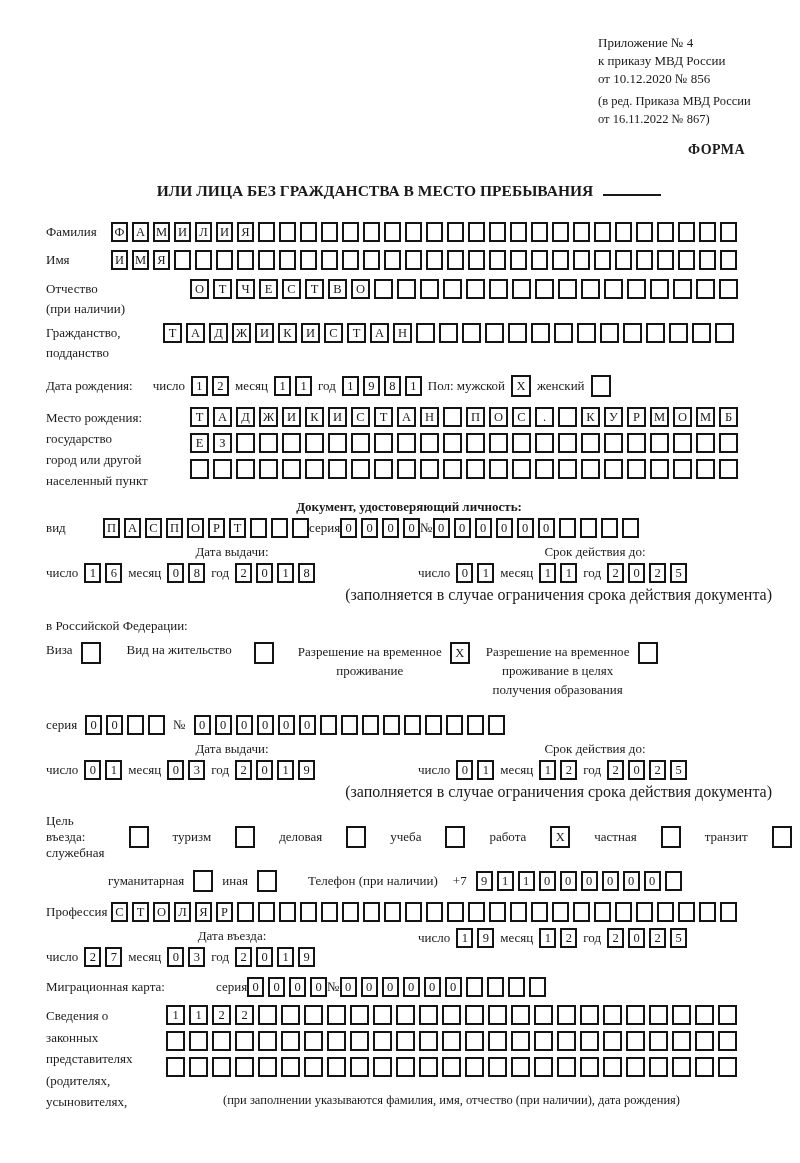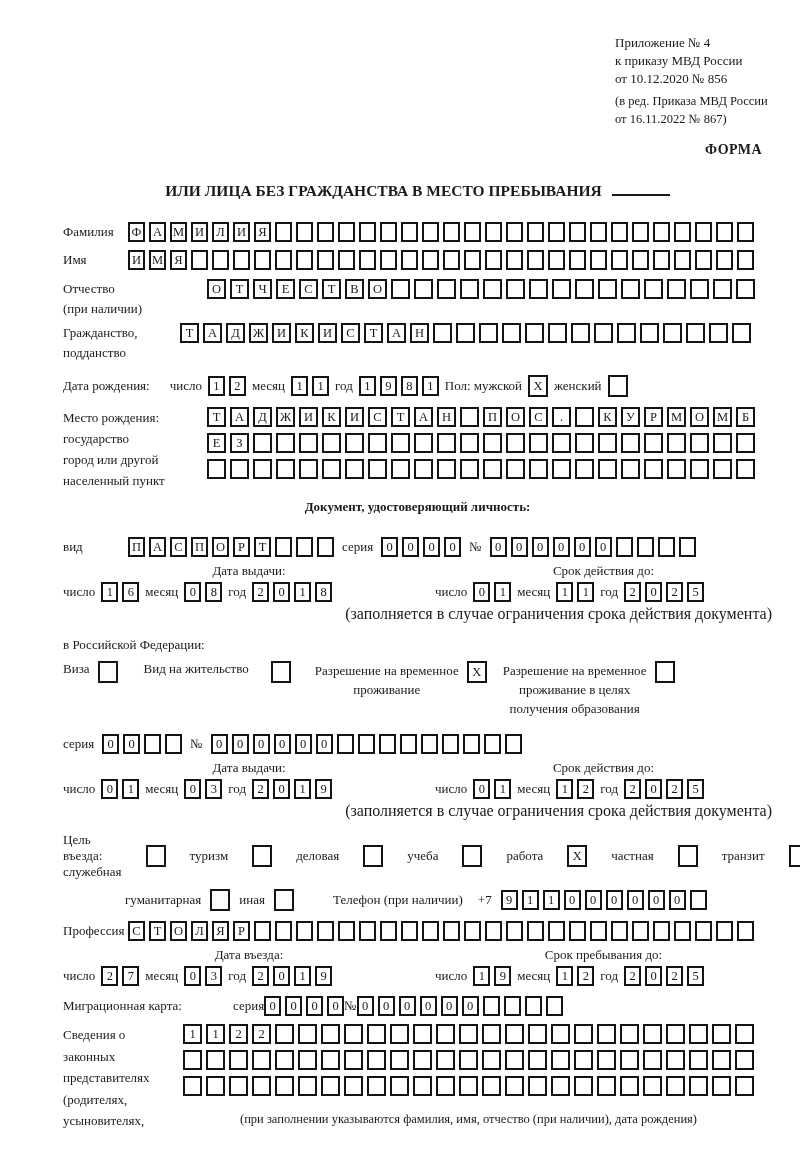--- a/index.html
+++ b/index.html
@@ -4,21 +4,21 @@
 <style>
   * { box-sizing: border-box; margin: 0; padding: 0; }
   html,body { background:#fff; }
   body {
     width: 800px; height: 1163px;
     font-family: "Liberation Serif", "DejaVu Serif", serif;
     color: #1a1a1a;
     position: relative;
     overflow: hidden;
   }
-  .page { position:absolute; inset:0; padding: 34px 28px 10px 63px; }
+  .page { position:absolute; inset:0; padding: 34px 28px 10px 46px; }
 
   
   .ref-block { margin-left: 552px; font-size: 13px; line-height: 18px; }
   .ref-block .sub { margin-top: 4px; font-size: 12.5px; }
   .forma { margin-left: 642px; margin-top: 14px; font-weight: bold; font-size: 14px; letter-spacing: .5px; }
 
   
   .title { text-align: center; font-weight: bold; font-size: 15.5px; line-height: 22px; margin-top: 22px; }
   .title-underline { display:inline-block; width: 58px; border-bottom: 2px solid #1a1a1a; height: 12px; margin-left: 10px; }
   .section-title { font-weight: bold; font-size: 13.5px; margin-top: 26px; margin-left: -6px; letter-spacing: .2px; }
@@ -47,42 +47,42 @@
 
   .row-birthdate { margin-top: 12px; gap: 6px; }
   .row-birthdate .gap { width: 8px; }
 
   .row-birthplace { margin-top: 10px; align-items: flex-start; }
   .row-birthplace .lbl { width: 144px; line-height: 21px; }
   .stack { display: flex; flex-direction: column; gap: 6px; }
 
   .doc-header { text-align: center; font-weight: bold; font-size: 13px; margin-top: 8px; }
 
-  .row-doctype { margin-top: 22px; gap: 8px; }
+  .row-doctype { margin-top: 3px; }
   .row-doctype .lbl-vid { width: 57px; }
 
   .dates-block { margin-top: 6px; font-size: 13px; }
   .dates-cols { display: flex; }
   .dates-col-l { width: 372px; }
   .dates-col-r { flex: 1; }
   .dates-head { text-align: center; margin-bottom: 3px; }
   .dates-row { display: flex; align-items: center; gap: 6px; }
   .dates-note { text-align: right; font-size: 16px; margin-top: 3px; }
 
   .res-doc-par { margin-top: 10px; font-size: 13px; line-height: 24px; }
 
   .row-visa { margin-top: 4px; align-items: flex-start; font-size: 13px; }
   .row-visa .pair { display: flex; align-items: flex-start; gap: 8px; }
   .row-visa .ctext { text-align: center; line-height: 19px; }
 
   .row-series2 { margin-top: 16px; gap: 8px; }
 
   .row-purpose { margin-top: 12px; gap: 24px; }
   .row-purpose2 { margin-top: 9px; gap: 9px; margin-left: 62px; }
-  .row-purpose2 .phone-lbl { margin-left: 30px; }
+  .row-purpose2 .phone-lbl { margin-left: 22px; }
   .row-purpose2 .plus7 { margin-left: 6px; }
 
   .row-profession { margin-top: 10px; }
   .row-profession .lbl { width: 65px; }
 
   .row-migcard { margin-top: 10px; }
   .row-migcard .lbl-mig { width: 170px; }
 
   .row-guardians { margin-top: 8px; align-items: flex-start; }
   .row-guardians .lbl { width: 120px; line-height: 21.5px; }
@@ -680,21 +680,20 @@
           <span>год</span>
           <span class="cells">
               <span class="cell">2</span>
               <span class="cell">0</span>
               <span class="cell">1</span>
               <span class="cell">9</span>
             </span>
         </div>
       </div>
       <div class="dates-col-r">
-        <div class="dates-head">Срок пребывания до:</div>
         <div class="dates-row">
           <span>число</span>
           <span class="cells">
               <span class="cell">1</span>
               <span class="cell">9</span>
             </span>
           <span>месяц</span>
           <span class="cells">
               <span class="cell">1</span>
               <span class="cell">2</span>

